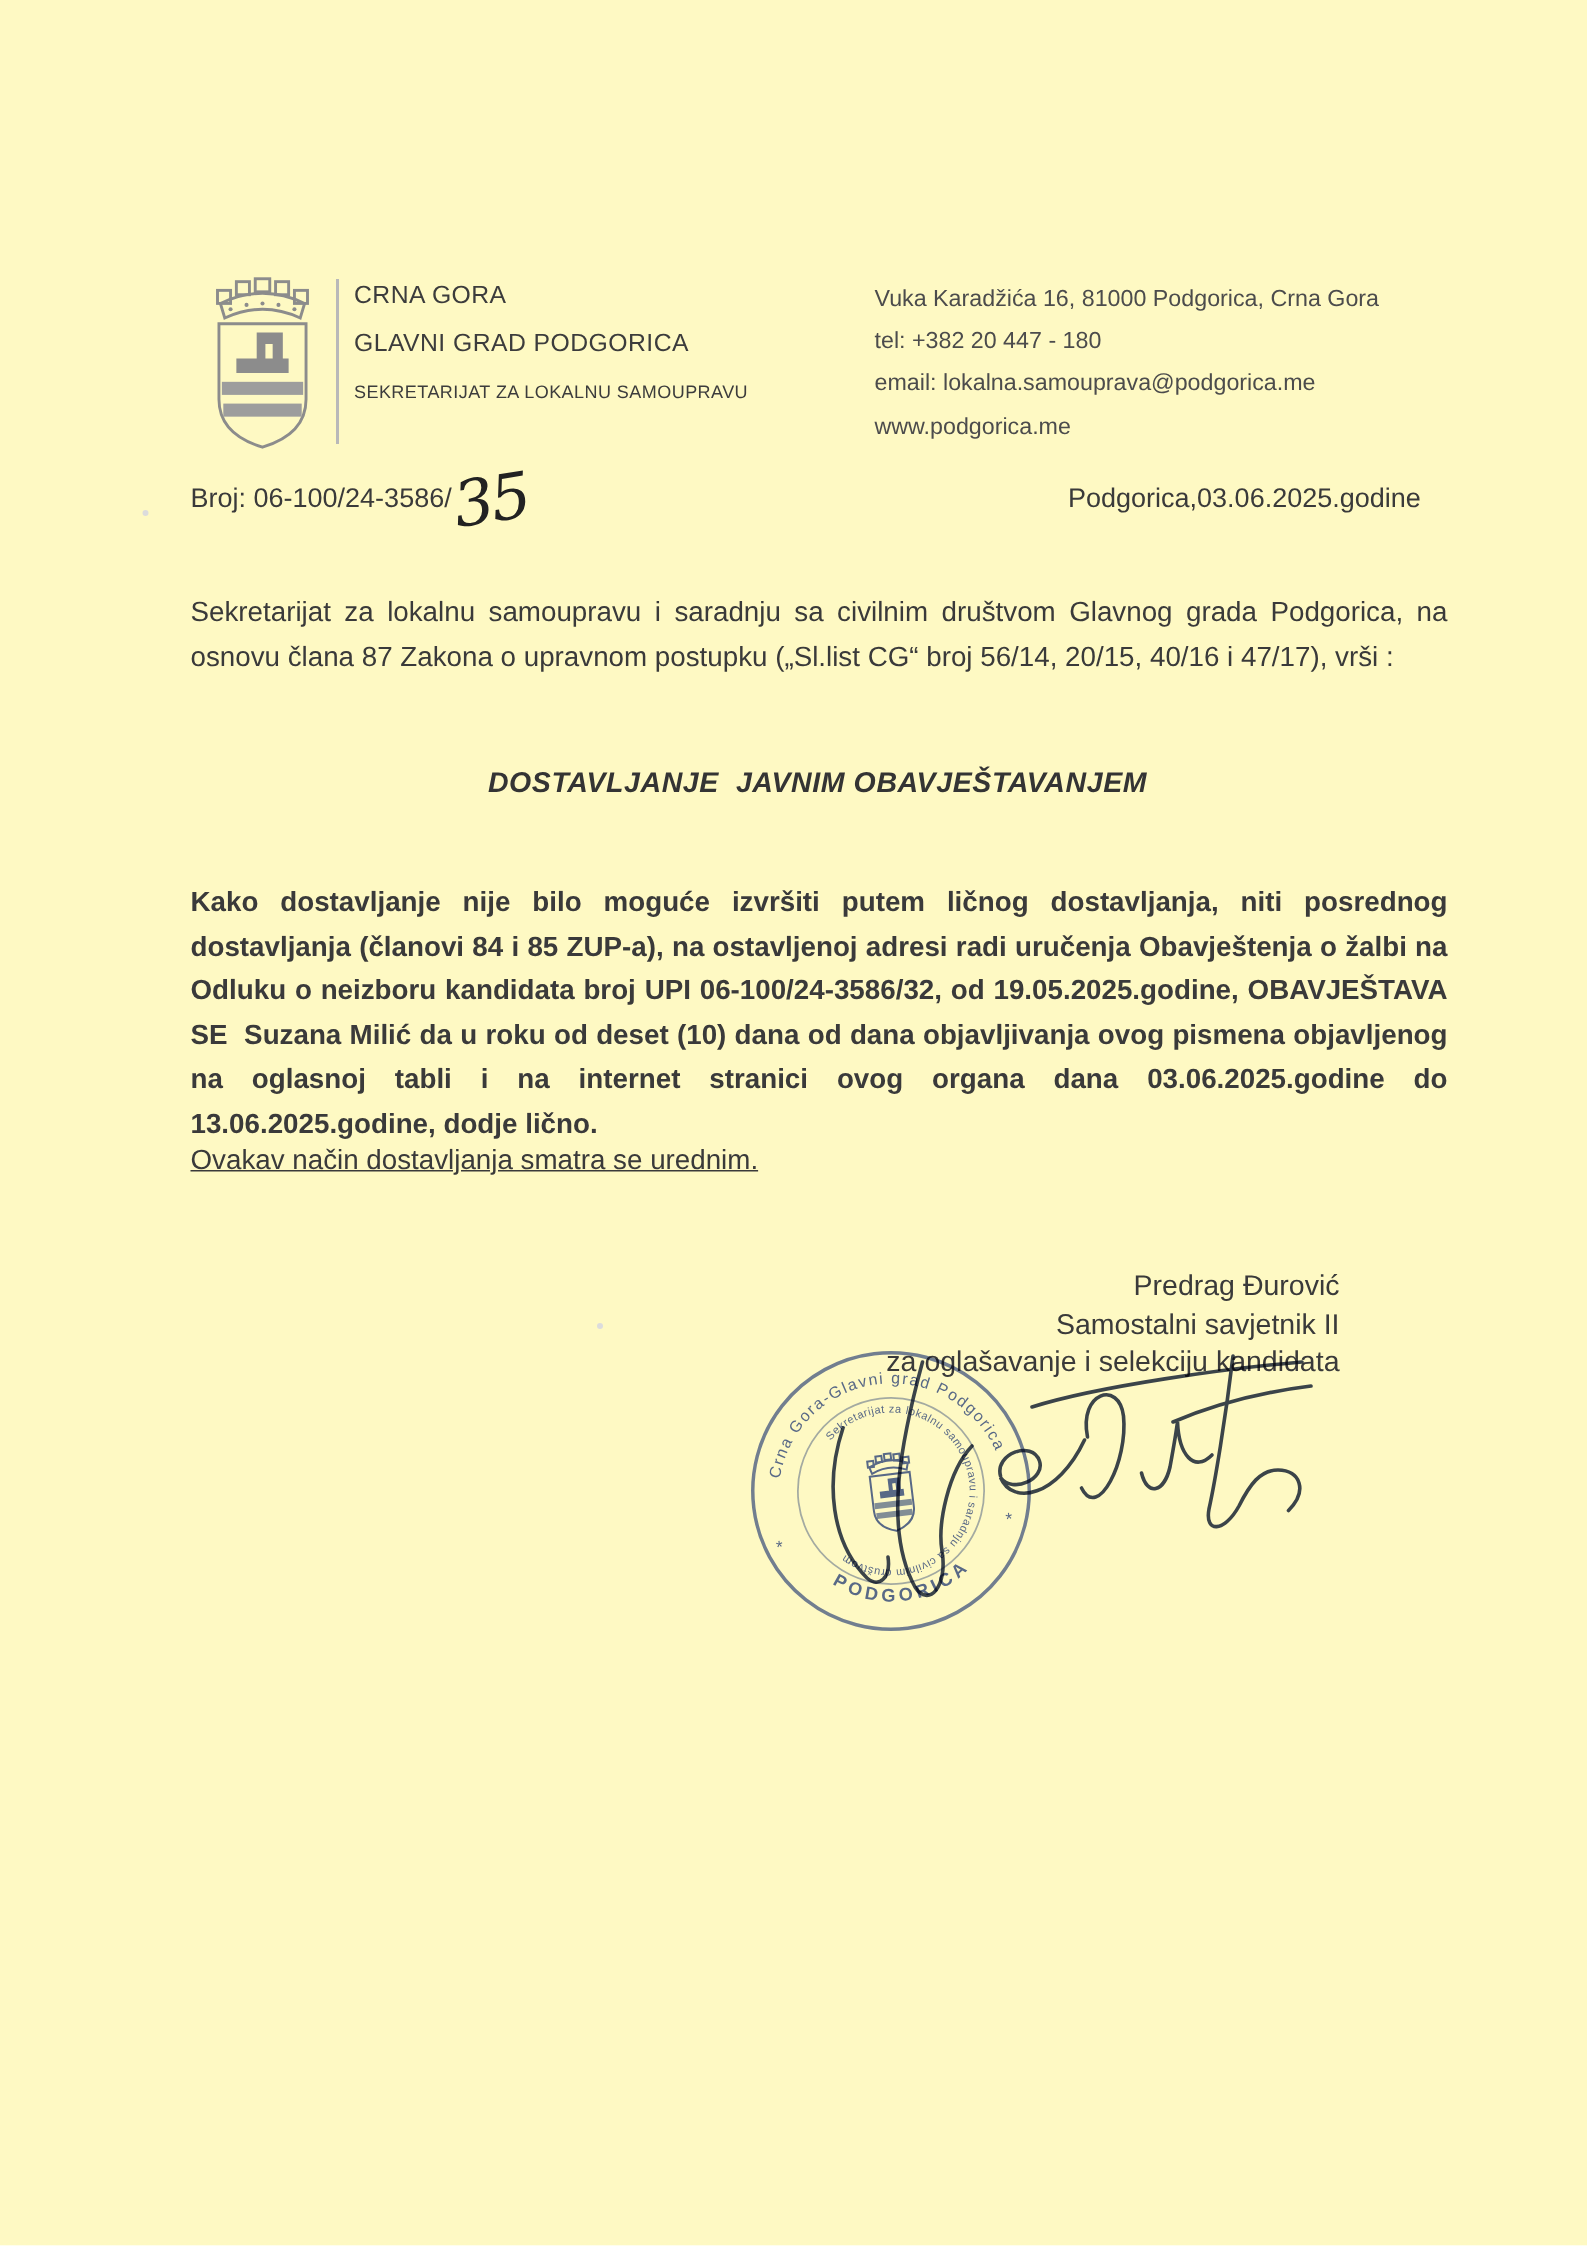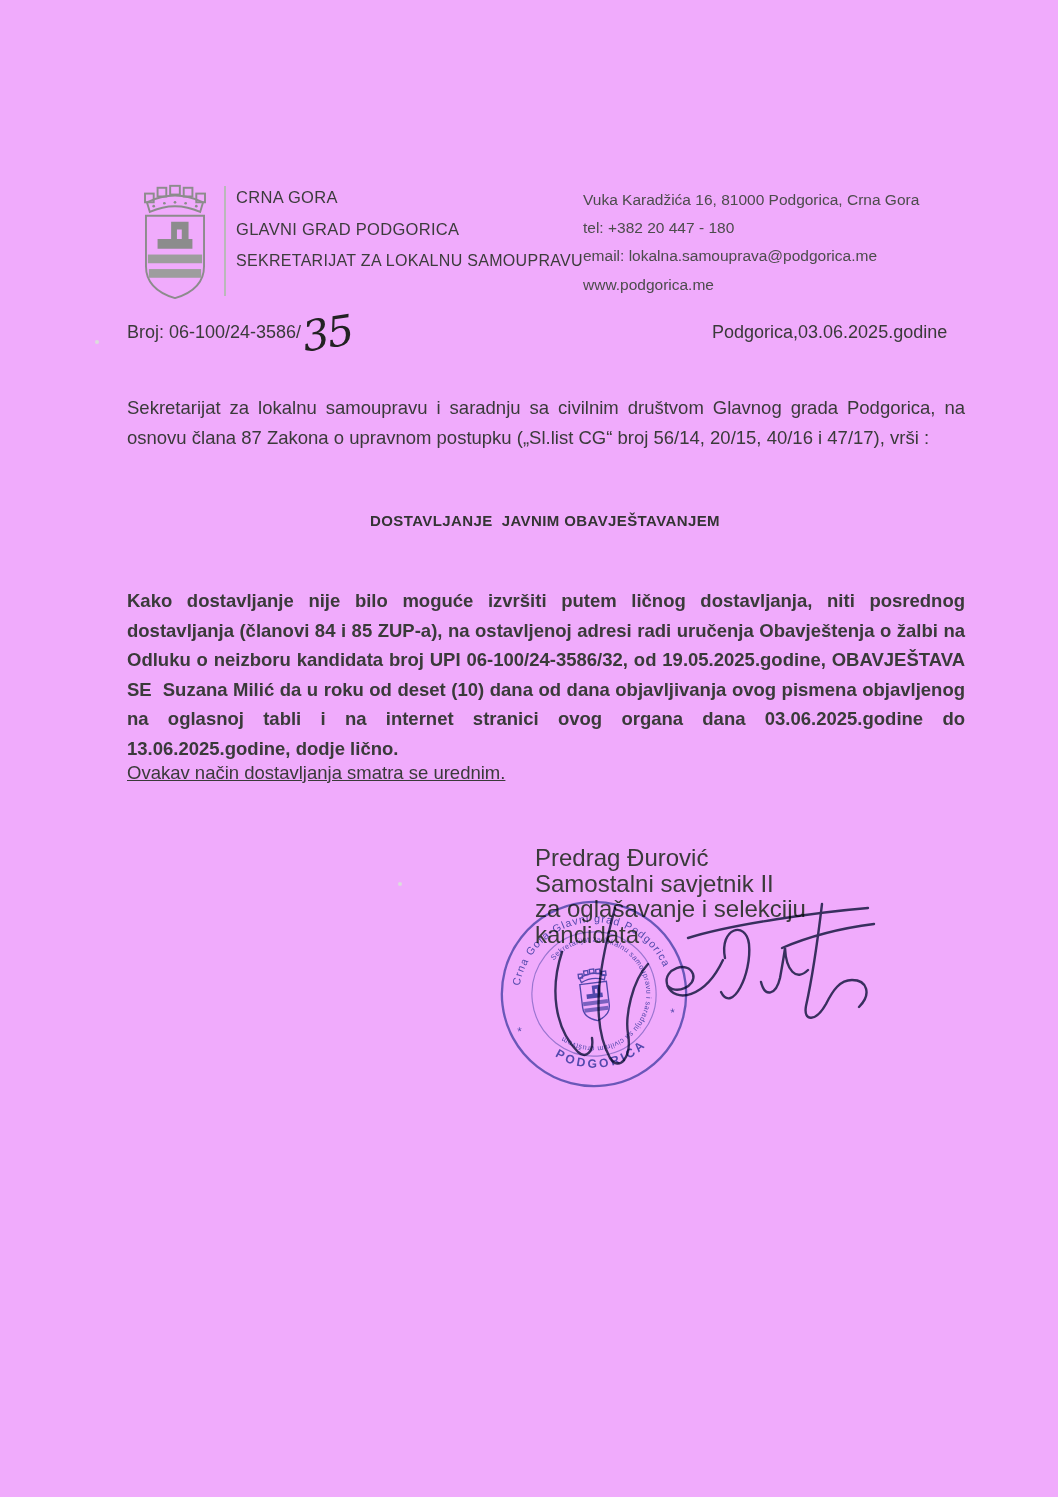--- a/index.html
+++ b/index.html
@@ -6,32 +6,32 @@
     --ink:#3a3a3a;
     --ink-soft:#4a4a4a;
     --stamp:#4a5ea8;
     --sig:#2b3652;
     --logo:#8c8c8c;
   }
   html,body{margin:0;padding:0;background:#ffffff;}
   .page{
     position:relative;
     width:1058px;height:1497px;
-    background:#f0abfc;
+    background:#fef9c3;
     font-family:"Liberation Sans", sans-serif;
     color:var(--ink);
     overflow:hidden;
   }
   
   .coa-svg{position:absolute;left:138px;top:181px;width:74px;height:120px;}
   .hdr-divider{position:absolute;left:224px;top:186px;width:2px;height:110px;background:#b9b9b9;}
   .org-block{position:absolute;left:236px;top:188px;font-size:16.5px;color:#3c3c3c;letter-spacing:.3px;}
   .org-line1{margin:0 0 13px 0;}
   .org-line2{margin:0 0 11px 0;}
-  .org-line34{margin:0;line-height:22.5px;font-size:16px;}
+  .org-line34{margin:0;line-height:22.5px;font-size:12px;}
   .contact-block{position:absolute;left:583px;top:186px;font-size:15.5px;line-height:28.2px;color:#4c4c4c;}
   .contact-block div{white-space:nowrap;}
   
   .ref-number{position:absolute;left:127px;top:322px;font-size:18px;white-space:nowrap;}
   .handwritten{
     display:inline-block;
     font-family:"DejaVu Serif", serif;
     font-style:italic;
     font-size:42px;
     color:#222;
@@ -42,30 +42,30 @@
   .place-date{position:absolute;left:680px;top:322px;font-size:18px;white-space:nowrap;margin-left:32px;}
   
   .doc-par{
     position:absolute;left:127px;width:838px;
     font-size:18.5px;line-height:29.5px;
     text-align:justify;color:#3a3a3a;margin:0;
   }
   .par-intro{top:393px;}
   .doc-title{
     position:absolute;left:127px;top:512px;width:836px;
-    text-align:center;font-size:15px;font-weight:700;
-    letter-spacing:.4px;white-space:pre-wrap;color:#343434;margin:0;
+    text-align:center;font-size:19px;font-weight:700;
+    letter-spacing:.4px;white-space:pre-wrap;color:#343434;margin:0;font-style:italic;
   }
   .par-body{top:586px;font-weight:bold;}
   .par-body b{white-space:pre-wrap;}
   .par-closing{top:758px;text-align:left;text-decoration:underline;}
   
   .sig-block{
     position:absolute;left:535px;top:845px;width:358px;
-    text-align:left;font-size:24px;line-height:25.5px;color:#3a3a3a;
+    text-align:right;font-size:19px;line-height:25.5px;color:#3a3a3a;
   }
   
   .stamp-svg{
     position:absolute;left:497px;top:897px;width:194px;height:194px;
     transform:rotate(-7deg);
     mix-blend-mode:multiply;opacity:.92;
   }
   .stamp-svg text{font-family:"Liberation Sans", sans-serif;fill:var(--stamp);}
   .signature-svg{
     position:absolute;left:520px;top:886px;width:372px;height:212px;

